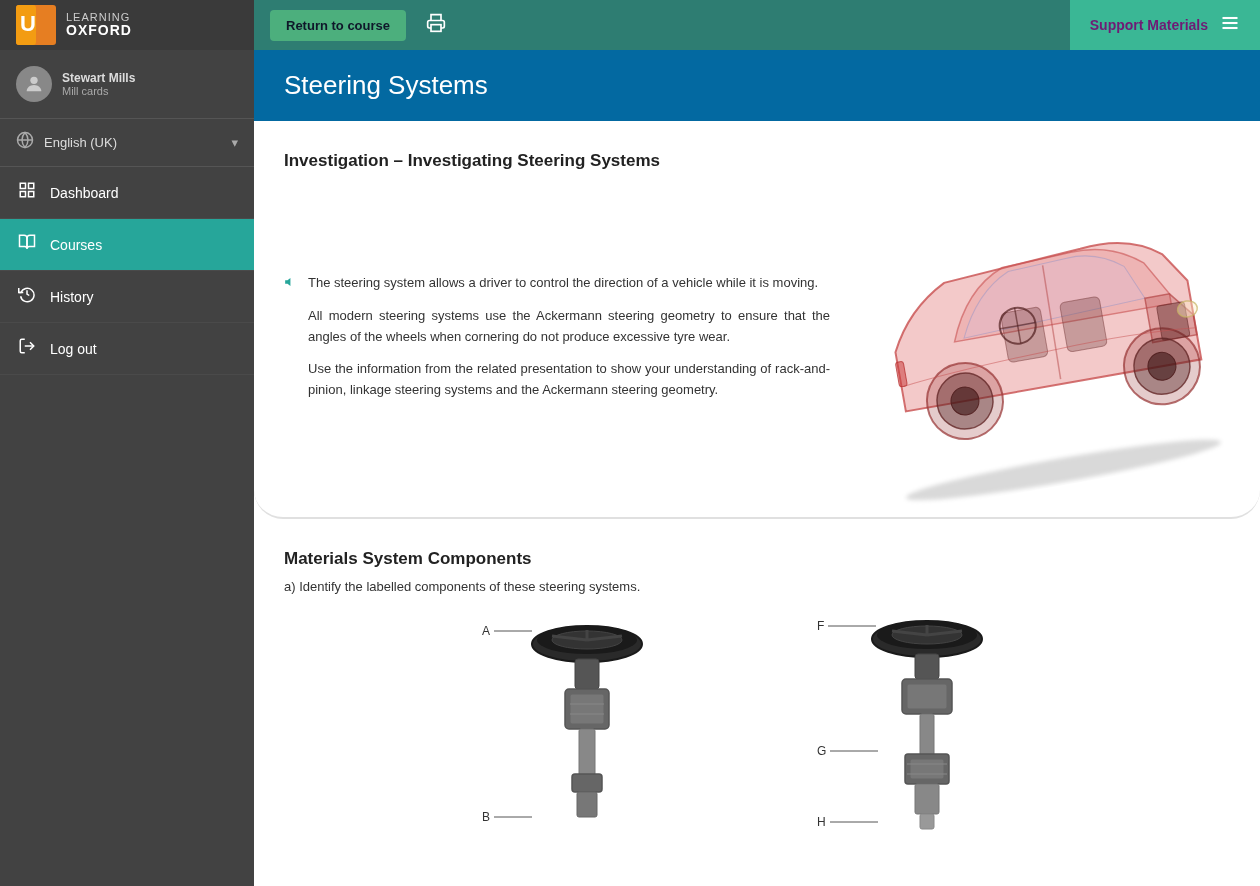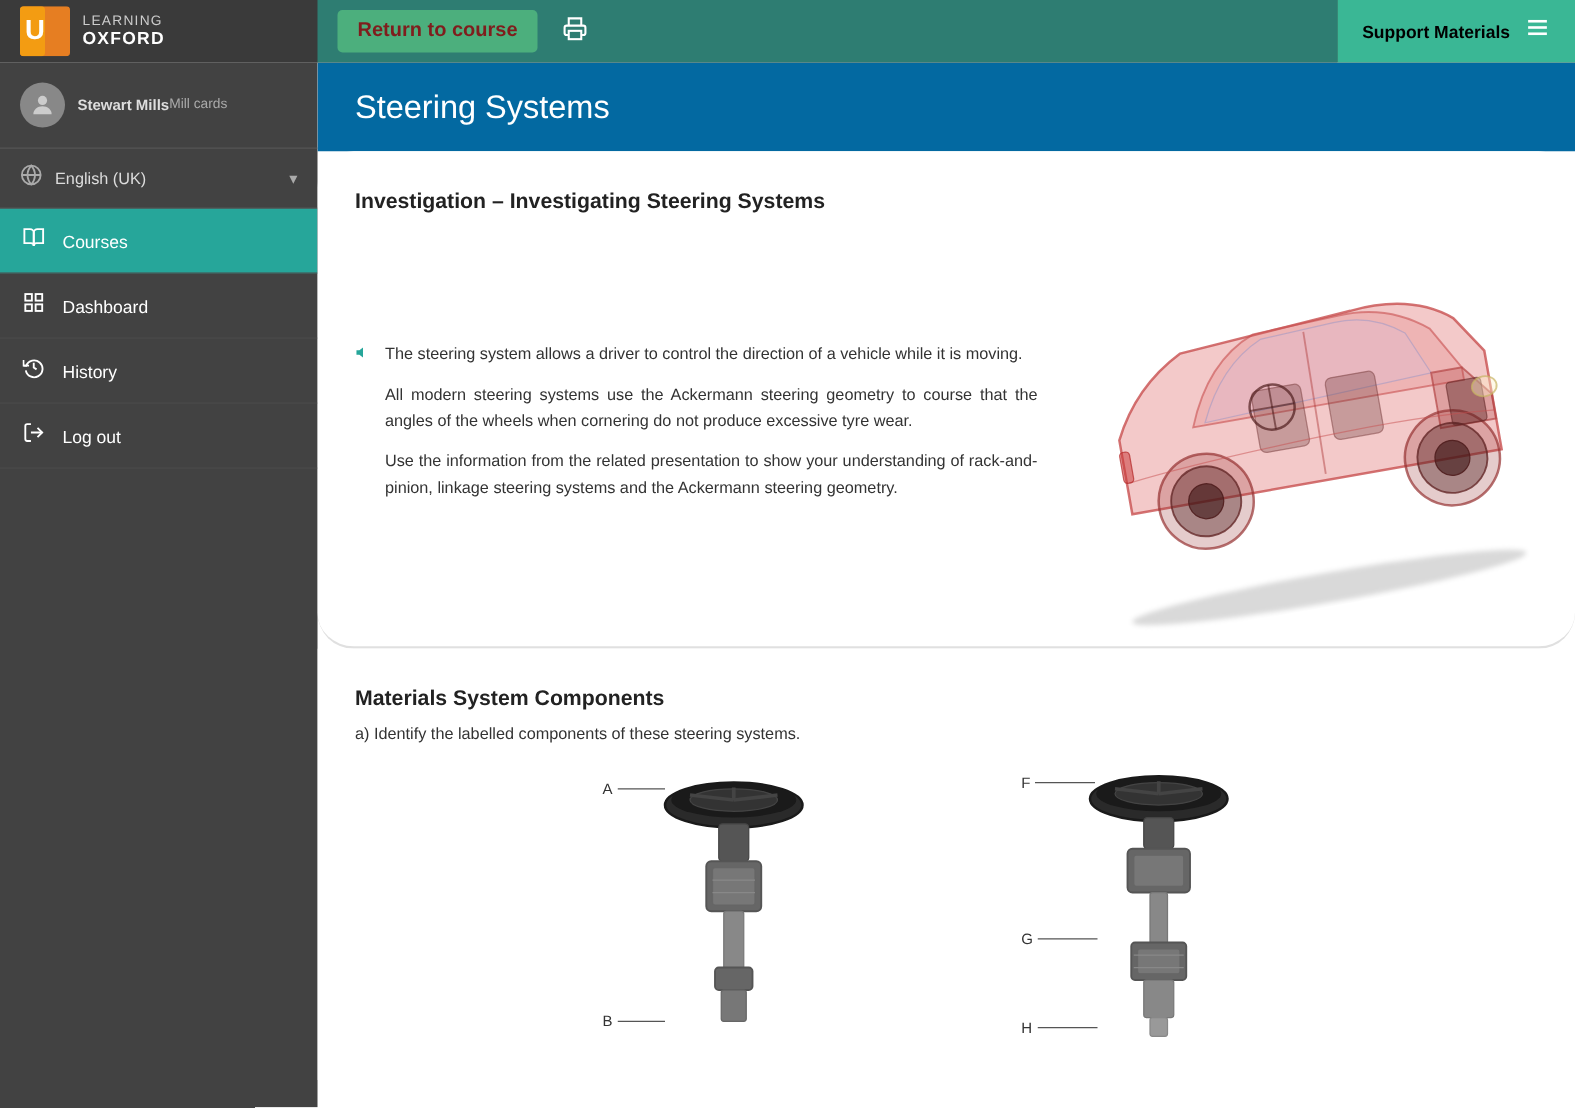--- a/index.html
+++ b/index.html
@@ -47,47 +47,47 @@
     .topbar-main {
       flex: 1;
       display: flex;
       align-items: center;
       padding: 0 16px;
       background: #2e7d72;
       height: 100%;
     }
     .return-btn {
       background: #4caf7d;
-      color: #7f1d1d;
+      color: #0f172a;
       border: none;
       padding: 8px 16px;
       border-radius: 4px;
       cursor: pointer;
-      font-size: 16px;
+      font-size: 13px;
       font-weight: 600;
     }
     .print-icon-btn {
       background: none;
       border: none;
       color: #fff;
       margin-left: 12px;
       cursor: pointer;
       font-size: 18px;
       padding: 4px 8px;
     }
     .topbar-right {
       display: flex;
       align-items: center;
       background: #3ab795;
       height: 100%;
       padding: 0 20px;
       gap: 12px;
     }
     .support-materials-btn {
-      color: #000000;
+      color: #701a75;
       font-size: 14px;
       font-weight: bold;
       background: none;
       border: none;
       cursor: pointer;
     }
     .hamburger-btn {
       background: none;
       border: none;
       color: #fff;
@@ -125,21 +125,21 @@
       display: flex;
       align-items: center;
       justify-content: center;
       color: #ccc;
       font-size: 18px;
       margin-right: 10px;
       flex-shrink: 0;
     }
     .user-info {
       display: flex;
-      flex-direction: row;
+      flex-direction: column;
     }
     .user-name {
       color: #ddd;
       font-size: 12px;
       font-weight: bold;
     }
     .user-email {
       color: #aaa;
       font-size: 11px;
     }
@@ -332,40 +332,40 @@
         <svg width="18" height="18" viewBox="0 0 24 24" fill="none" stroke="#aaa" stroke-width="2">
           <circle cx="12" cy="12" r="10"></circle>
           <line x1="2" y1="12" x2="22" y2="12"></line>
           <path d="M12 2a15.3 15.3 0 0 1 4 10 15.3 15.3 0 0 1-4 10 15.3 15.3 0 0 1-4-10 15.3 15.3 0 0 1 4-10z"></path>
         </svg>
       </span>
       <span class="sidebar-lang-label">English (UK)</span>
       <span class="sidebar-lang-arrow">▾</span>
     </div>
 
-    <div class="sidebar-nav-item active">
-      <span class="nav-icon">
-        <svg width="18" height="18" viewBox="0 0 24 24" fill="none" stroke="#fff" stroke-width="2">
-          <path d="M2 3h6a4 4 0 0 1 4 4v14a3 3 0 0 0-3-3H2z"></path>
-          <path d="M22 3h-6a4 4 0 0 0-4 4v14a3 3 0 0 1 3-3h7z"></path>
-        </svg>
-      </span>
-      <span class="nav-label">Courses</span>
-    </div>
-
     <div class="sidebar-nav-item">
       <span class="nav-icon">
         <svg width="18" height="18" viewBox="0 0 24 24" fill="none" stroke="#fff" stroke-width="2">
           <rect x="3" y="3" width="7" height="7"></rect>
             <rect x="14" y="3" width="7" height="7"></rect>
           <rect x="14" y="14" width="7" height="7"></rect>
             <rect x="3" y="14" width="7" height="7"></rect>
         </svg>
       </span>
       <span class="nav-label">Dashboard</span>
+    </div>
+
+    <div class="sidebar-nav-item active">
+      <span class="nav-icon">
+        <svg width="18" height="18" viewBox="0 0 24 24" fill="none" stroke="#fff" stroke-width="2">
+          <path d="M2 3h6a4 4 0 0 1 4 4v14a3 3 0 0 0-3-3H2z"></path>
+          <path d="M22 3h-6a4 4 0 0 0-4 4v14a3 3 0 0 1 3-3h7z"></path>
+        </svg>
+      </span>
+      <span class="nav-label">Courses</span>
     </div>
 
     <div class="sidebar-nav-item">
       <span class="nav-icon">
         <svg width="18" height="18" viewBox="0 0 24 24" fill="none" stroke="#fff" stroke-width="2">
           <polyline points="1 4 1 10 7 10"></polyline>
           <path d="M3.51 15a9 9 0 1 0 .49-4.9L1 10"></path>
           <polyline points="12 7 12 12 15 14"></polyline>
         </svg>
       </span>
@@ -394,21 +394,21 @@
       <h2 class="section-title">Investigation – Investigating Steering Systems</h2>
       <div class="investigation-content">
         <div class="investigation-text">
           <span class="speaker-icon">
             <svg width="14" height="14" viewBox="0 0 24 24" fill="#26a69a">
               <polygon points="11 5 6 9 2 9 2 15 6 15 11 19 11 5"></polygon>
             </svg>
           </span>
           <div class="text-body">
             <p>The steering system allows a driver to control the direction of a vehicle while it is moving.</p>
-            <p>All modern steering systems use the Ackermann steering geometry to course that the angles of the wheels when cornering do not produce excessive tyre wear.</p>
+            <p>All modern steering systems use the Ackermann steering geometry to ensure that the angles of the wheels when cornering do not produce excessive tyre wear.</p>
             <p>Use the information from the related presentation to show your understanding of rack-and-pinion, linkage steering systems and the Ackermann steering geometry.</p>
           </div>
         </div>
         <div class="car-image-area">
 
           <svg width="370" height="300" viewBox="0 0 370 300" style="transform: rotate(-10deg);">
 
             <defs>
               <filter id="blur1" x="-20%" y="-20%" width="140%" height="140%">
                 <feGaussianBlur stdDeviation="2"></feGaussianBlur>

